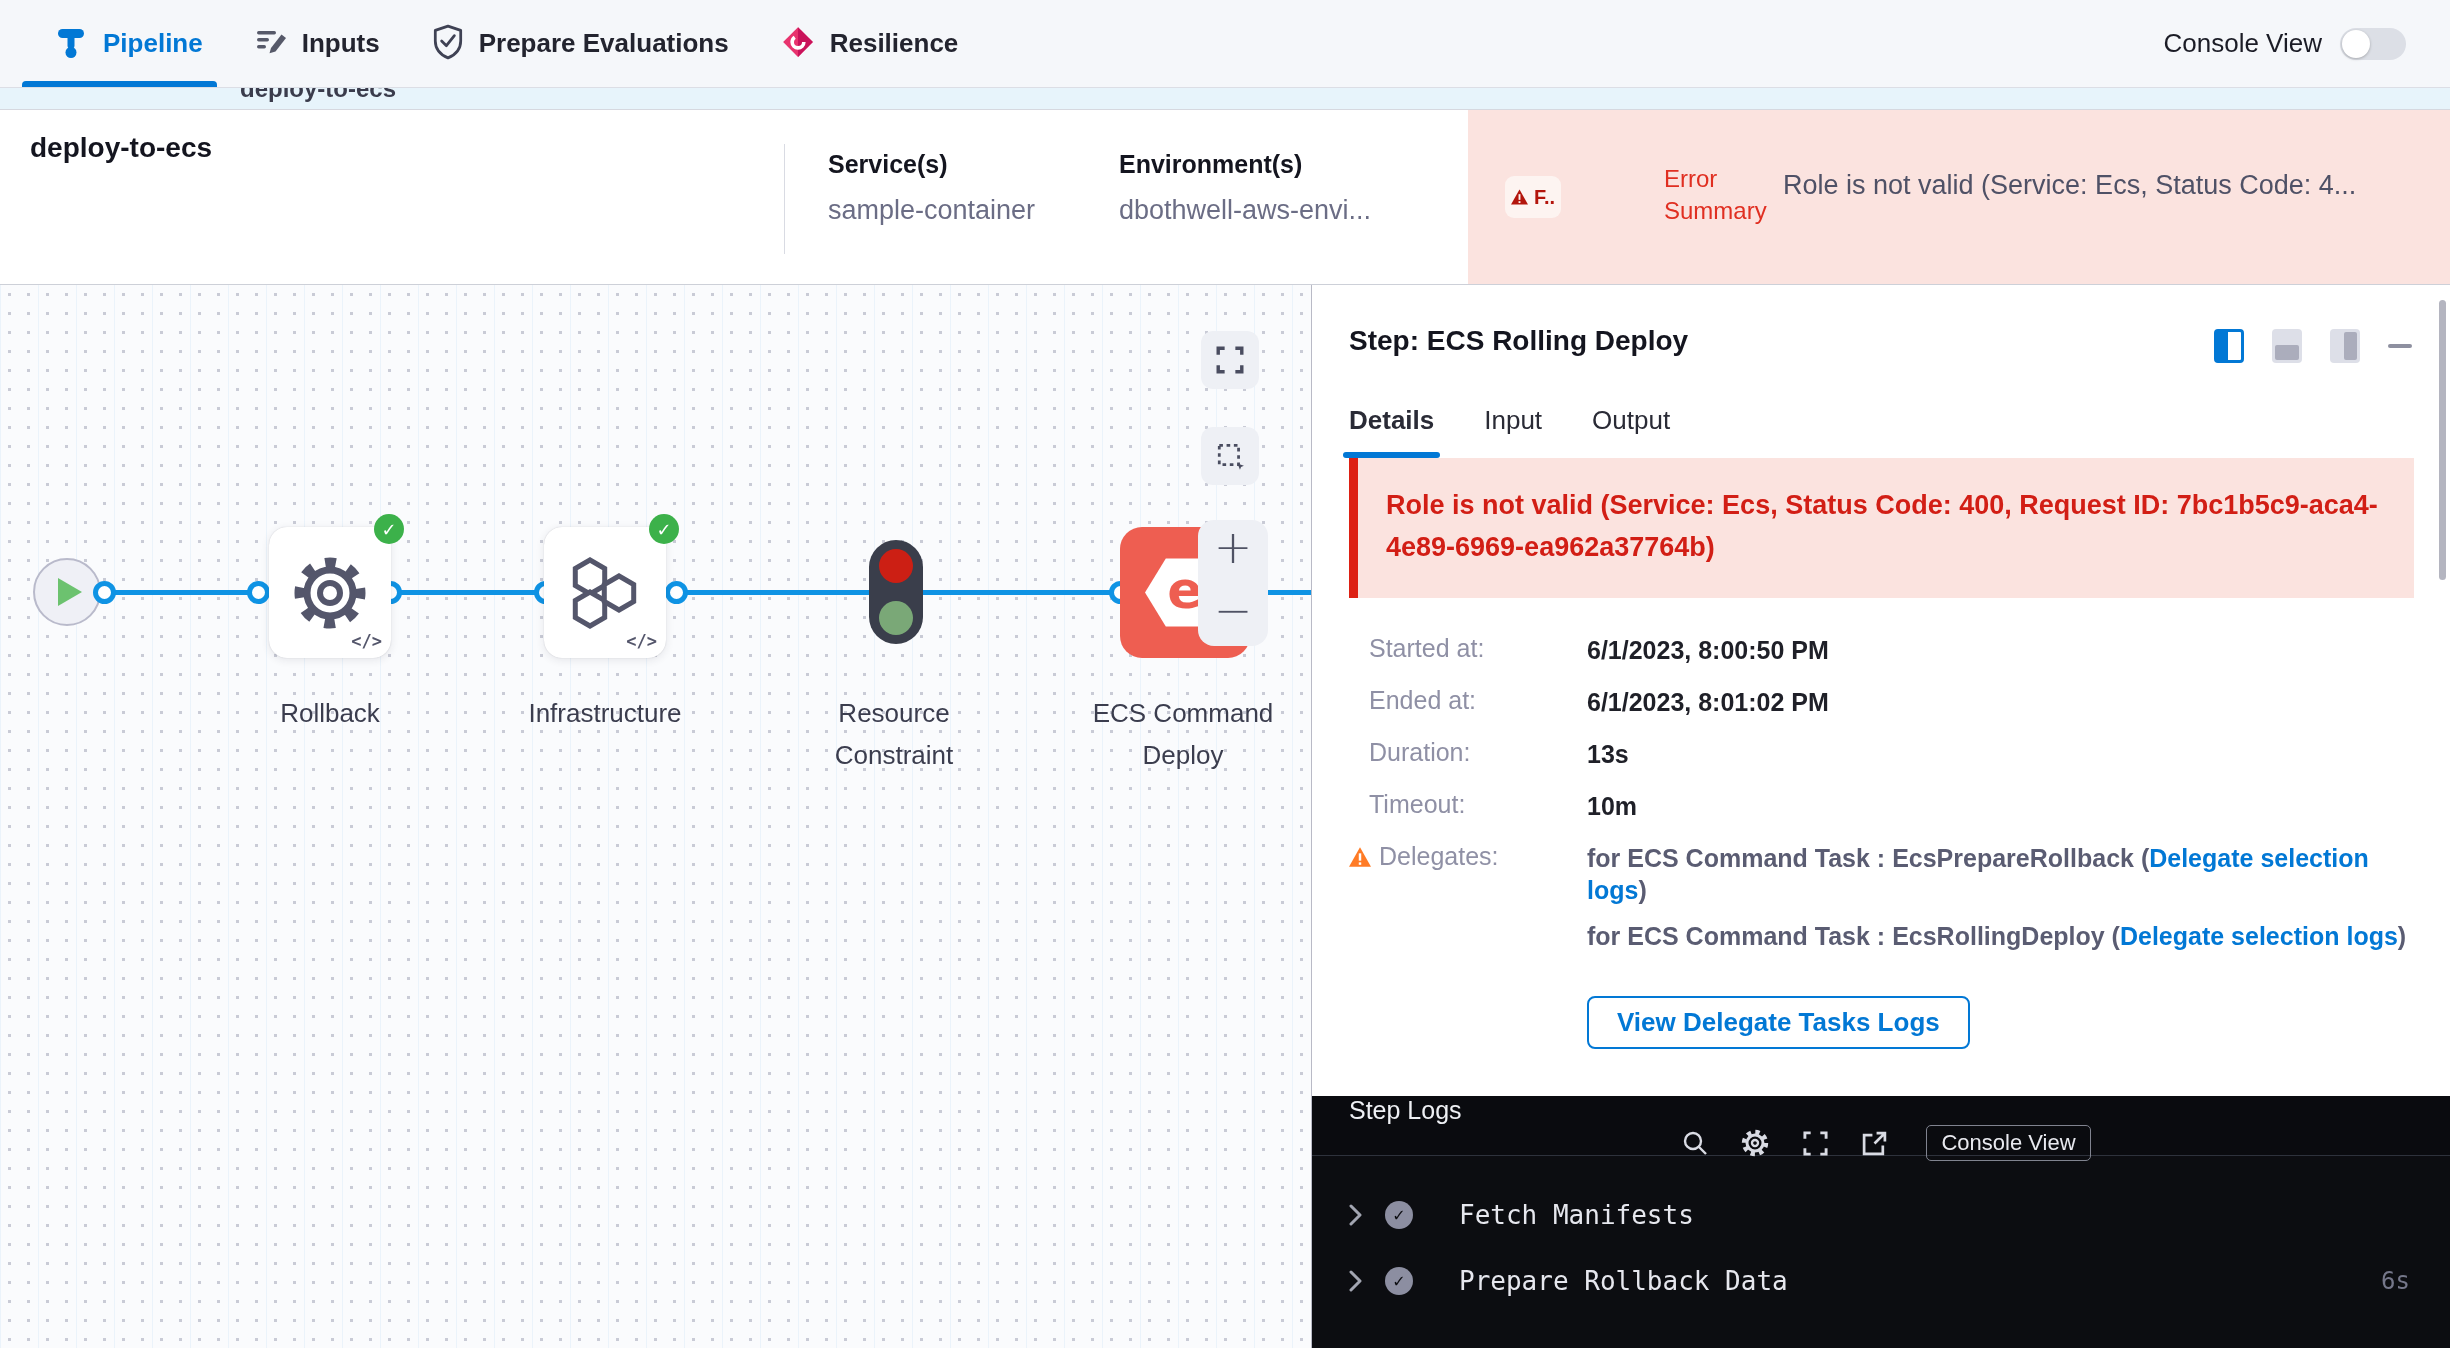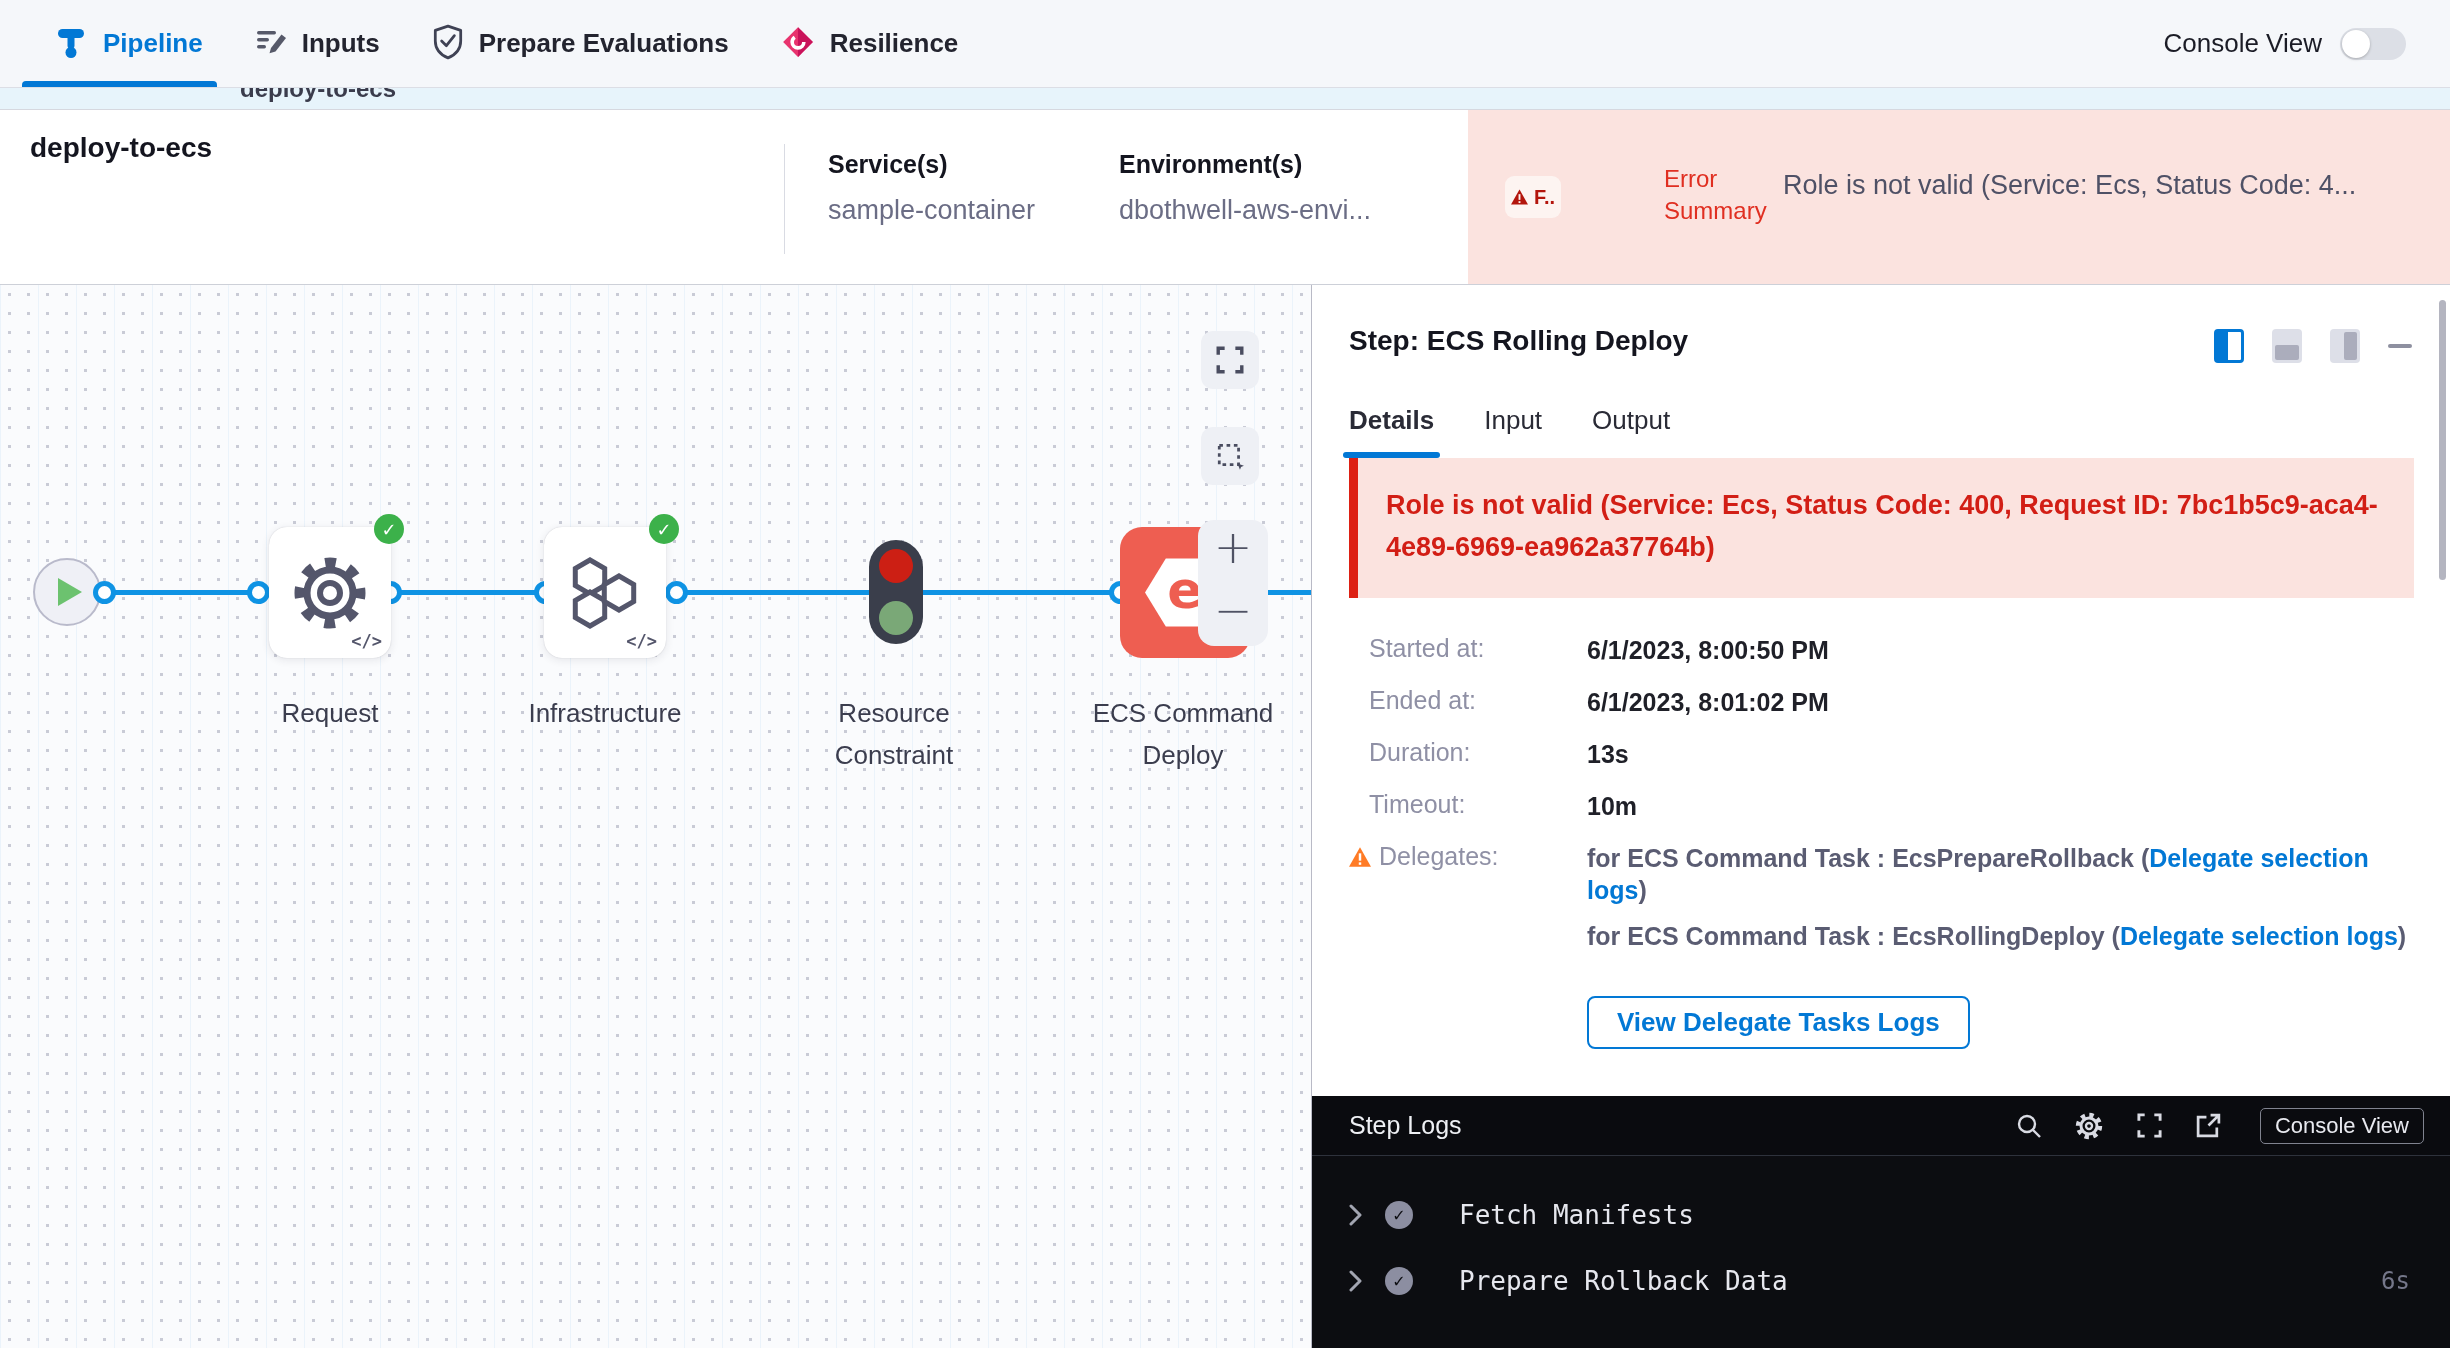--- a/index.html
+++ b/index.html
@@ -99,21 +99,21 @@
   .d-label { width:238px; flex:none; color:#8F90A5; padding-left:20px; }
   .d-label.with-icon { display:flex; align-items:center; gap:8px; padding-left:0; }
   .d-value { color:#1F2028; font-weight:bold; line-height:32px; }
   .delegate-line { color:#5A5C72; font-weight:bold; line-height:32px; margin-bottom:14px; max-width:828px; }
   .delegate-line a { color:#0278D5; text-decoration:none; cursor:pointer; }
   .view-logs-btn { margin:10px 0 0 238px; display:inline-block; background:#fff; border:2px solid #0278D5; border-radius:8px;
     color:#0278D5; font-size:26px; font-weight:600; padding:9px 28px; cursor:pointer; font-family:"Liberation Sans", sans-serif; }
 
   
   .step-logs { position:absolute; left:1311px; top:1096px; width:1139px; height:252px; background:#0C0D11; border-left:1px solid #B9BAC6; }
-  .logs-header { height:60px; background:#0A0B0F; border-bottom:1px solid #2E323C; display:flex; align-items:center; padding:0 26px 0 37px; }
+  .logs-header { height:60px; background:#0A0B0F; border-bottom:1px solid #2E323C; display:flex; align-items:center; padding:0 26px 0 37px;flex-direction:column; }
   .logs-title { font-size:25px; color:#EEF0F4; margin-right:auto; }
   .logs-icons { display:flex; align-items:center; gap:32px; }
   .console-btn { border:1px solid #80838F; border-radius:5px; color:#E8E9EF; font-size:22px; padding:4px 14px; background:transparent; cursor:pointer; font-family:"Liberation Sans", sans-serif; margin-left:6px; }
   .logs-body { padding:26px 40px 0 24px; }
   .log-row { display:flex; align-items:center; height:66px; font-family:"DejaVu Sans Mono", monospace; font-size:26px; color:#E6E7EE; cursor:pointer; }
   .log-chevron { margin:0 22px 0 12px; display:flex; }
   .log-check { width:28px; height:28px; border-radius:50%; background:#8C8EA1; color:#0C0D11; display:flex; align-items:center; justify-content:center;
     font-size:16px; font-weight:bold; font-family:"DejaVu Sans", sans-serif; margin-right:46px; flex:none; }
   .log-name { flex:1; }
   .log-duration { color:#75778A; font-size:24px; }
@@ -224,21 +224,21 @@
       <svg width="84" height="84" viewBox="-42 -42 84 84">
         <circle r="30" fill="none" stroke="#54566B" stroke-width="11" stroke-dasharray="10.5 13.06" stroke-dashoffset="5"></circle>
         <circle r="23" fill="none" stroke="#54566B" stroke-width="7"></circle>
         <circle r="10" fill="none" stroke="#54566B" stroke-width="6"></circle>
       </svg>
       <div class="check-badge">
           <span>✓</span>
         </div>
       <div class="code-glyph">&lt;/&gt;</div>
     </div>
-    <div class="node-label" style="left:220px;">Request</div>
+    <div class="node-label" style="left:220px;">Rollback</div>
 
     <div class="node-card" style="left:544px;">
       <svg width="90" height="84" viewBox="0 0 90 84">
         <polygon points="30,9 44.7,17.5 44.7,34.5 30,43 15.3,34.5 15.3,17.5" fill="#fff" stroke="#54566B" stroke-width="5"></polygon>
         <polygon points="30,41 44.7,49.5 44.7,66.5 30,75 15.3,66.5 15.3,49.5" fill="#fff" stroke="#54566B" stroke-width="5"></polygon>
         <polygon points="59,25 73.7,33.5 73.7,50.5 59,59 44.3,50.5 44.3,33.5" fill="#fff" stroke="#54566B" stroke-width="5"></polygon>
       </svg>
       <div class="check-badge">
           <span>✓</span>
         </div>

